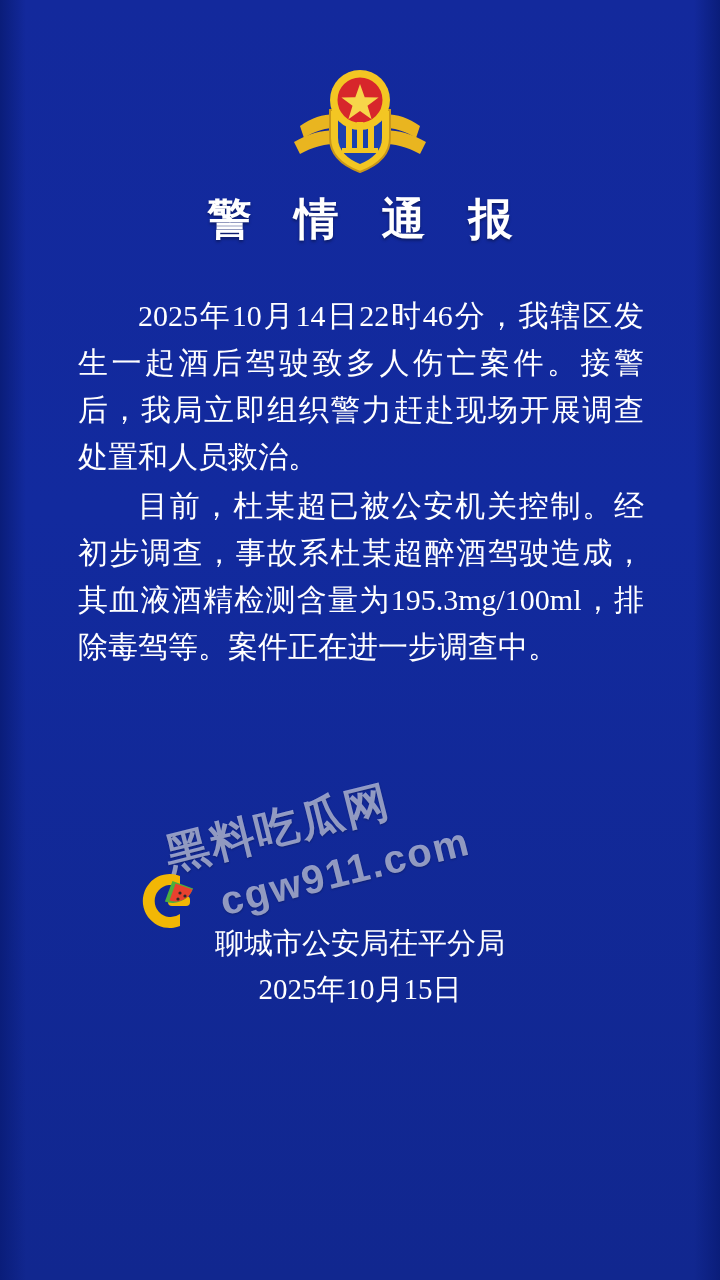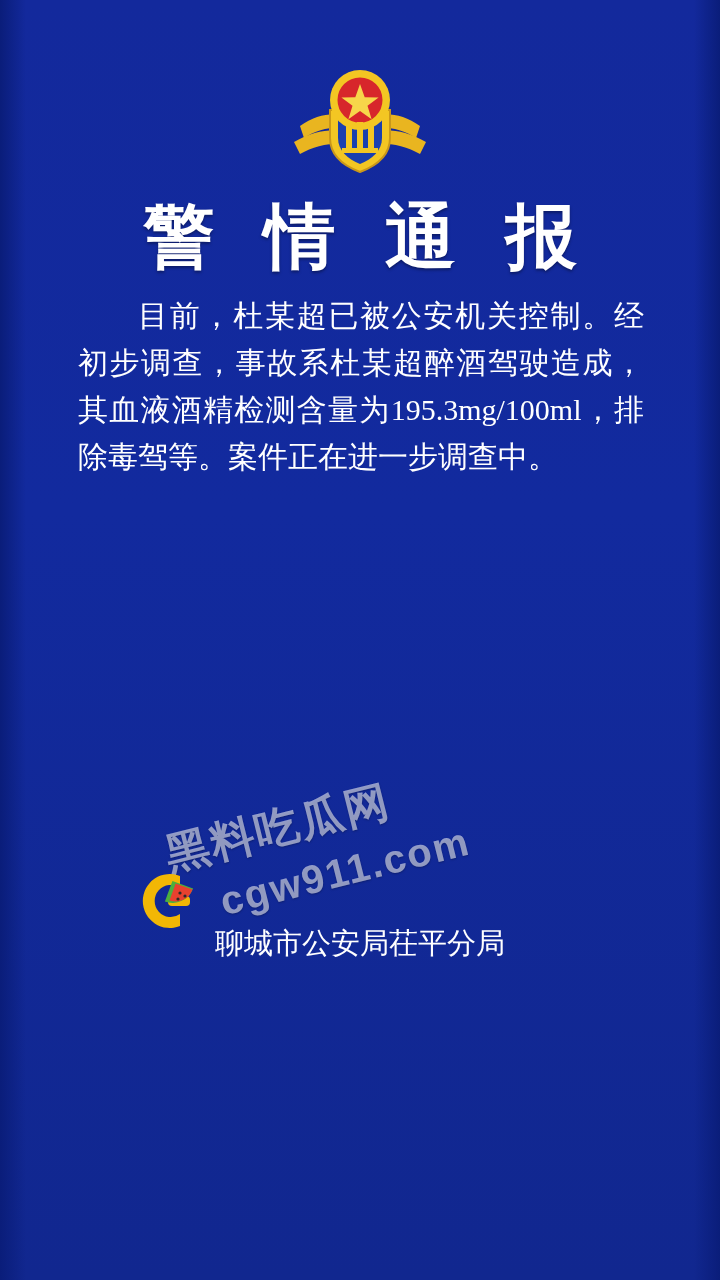--- a/index.html
+++ b/index.html
@@ -53,21 +53,21 @@
     position: relative;
   }
 
   .doc-title {
     position: absolute;
     top: 190px;
     left: 0;
     width: 720px;
     text-align: center;
     color: #ffffff;
-    font-size: 71px;
+    font-size: 44px;
     font-weight: bold;
     letter-spacing: 16px;
     text-indent: 16px;
     font-family: "Liberation Serif", serif;
     text-shadow: 0 2px 3px rgba(0,0,0,0.35);
   }
 
   .body-text {
     position: absolute;
     top: 292px;
@@ -158,20 +158,21 @@
         <rect x="67" y="70" width="6" height="26" fill="#f3c623"></rect>
         <rect x="78" y="70" width="6" height="26" fill="#f3c623"></rect>
         <rect x="52" y="96" width="36" height="5" fill="#f3c623"></rect>
       </svg>
     </div>
   </div>
 
   <div class="doc-title">警 情 通 报</div>
 
   <div class="body-text">
+    <p>2025年10月14日22时46分，我辖区发生一起酒后驾驶致多人伤亡案件。接警后，我局立即组织警力赶赴现场开展调查处置和人员救治。</p>
     <p>目前，杜某超已被公安机关控制。经初步调查，事故系杜某超醉酒驾驶造成，其血液酒精检测含量为195.3mg/100ml，排除毒驾等。案件正在进一步调查中。</p>
   </div>
 
   <div class="watermark">
     <span>黑料吃瓜网</span>
     <span class="w2">cgw911.com</span>
   </div>
 
   <div class="logo">
     <svg viewBox="0 0 78 78" width="78" height="78" aria-hidden="true">
@@ -180,15 +181,16 @@
       <path d="M40 44 A22 22 0 0 0 62 22 L40 22 Z" fill="#4caf3e" transform="rotate(20 51 33)"></path>
       <path d="M44 42 A18 18 0 0 0 62 24 L44 24 Z" fill="#e8412f" transform="rotate(20 53 33)"></path>
       <circle cx="52" cy="31" r="1.6" fill="#2b2b2b"></circle>
       <circle cx="57" cy="34" r="1.6" fill="#2b2b2b"></circle>
       <circle cx="50" cy="37" r="1.6" fill="#2b2b2b"></circle>
     </svg>
   </div>
 
   <div class="signature">
     <div>聊城市公安局茌平分局</div>
+    <div>2025年10月15日</div>
   </div>
 
 </div>
 
 </body></html>

